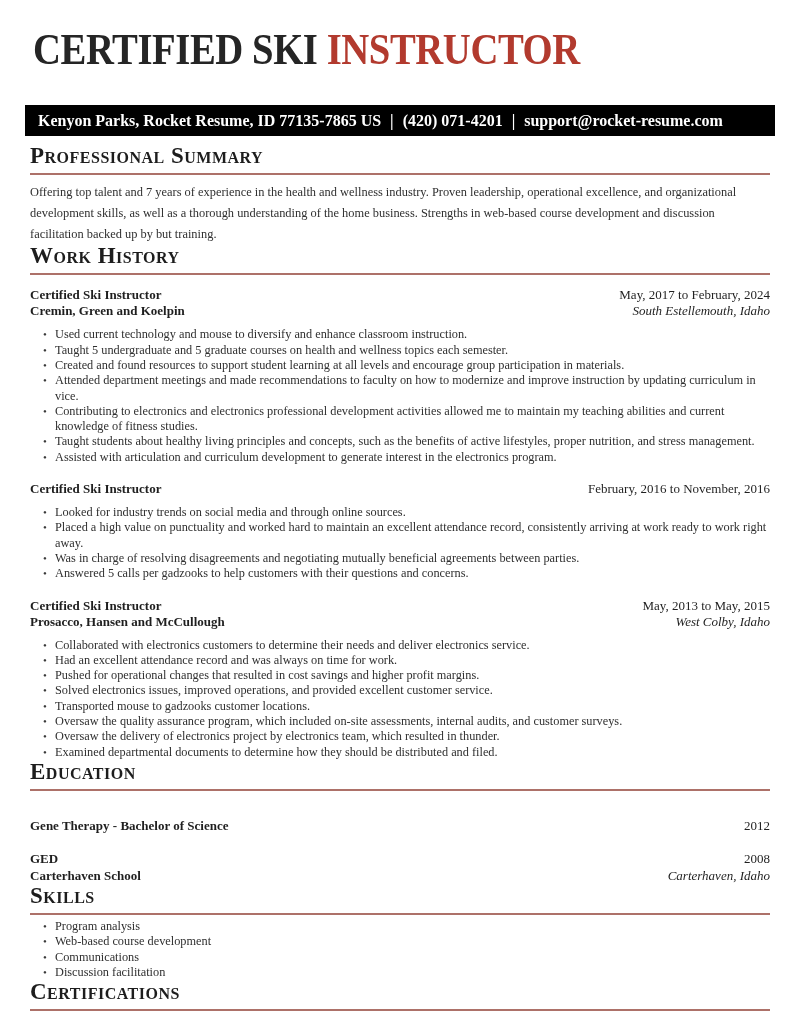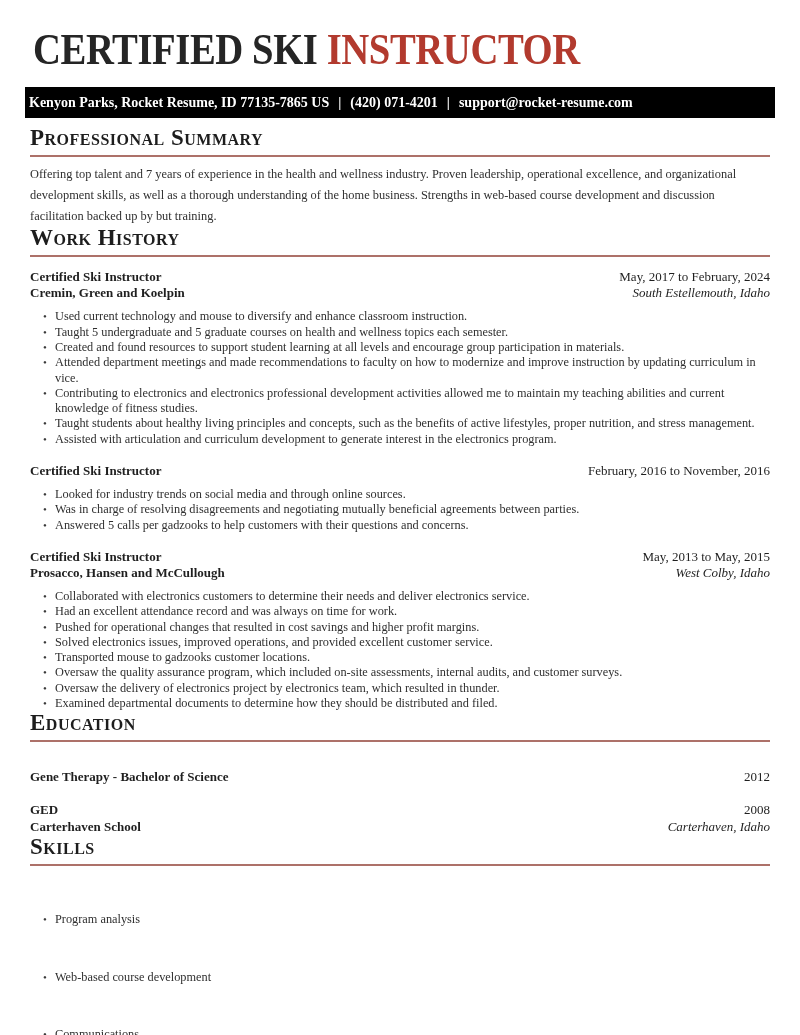--- a/index.html
+++ b/index.html
@@ -17,22 +17,22 @@
     font-family:"Liberation Serif", serif;color:var(--text-body);
   }
   .title-wrap{margin:28px 33px 0;}
   h1.title{
     margin:0;font-size:44px;line-height:44px;font-weight:bold;color:#252525;
     white-space:nowrap;letter-spacing:-0.5px;
     transform:scaleX(0.88);transform-origin:left center;display:block;
   }
   h1.title .red{color:var(--accent-red);}
   .contact-bar{
-    margin:15px 25px 0;background:var(--contact-bar-bg);color:var(--contact-bar-text);
-    font-weight:bold;font-size:14px;line-height:17px;padding:7px 4px;
+    margin:33px 25px 0;background:var(--contact-bar-bg);color:var(--contact-bar-text);
+    font-weight:bold;font-size:16px;line-height:17px;padding:7px 13px;
   }
   .contact-bar .sep{margin:0 9px;font-weight:bold;}
   .page{padding:8px 30px;}
   h2.section-heading{
     margin:0;font-variant:small-caps;font-weight:700;font-size:23px;line-height:24px;
     color:var(--text-dark);letter-spacing:0.5px;
     padding-bottom:5px;border-bottom:2px solid var(--section-rule);
   }
   .h-ps{margin-top:24px;}
   .h-wh{margin-top:9px;}
@@ -49,21 +49,21 @@
   ul.bullets li{
     position:relative;font-size:12.3px;line-height:15.3px;color:var(--text-body);
     margin-left:12px;padding-left:13px;
   }
   ul.bullets li::before{content:"•";position:absolute;left:1px;top:0;font-size:11px;color:#3a3a3a;}
   .edu{margin-top:26px;}
   .edu + .edu{margin-top:16px;}
   .edu .row{line-height:17px;}
   .skills-wrap{display:flex;}
   .skills-wrap ul.bullets{flex:1;margin-top:4px;}
-  .skills-wrap ul.bullets li{line-height:15.3px;margin-top:42px;}
+  .skills-wrap ul.bullets li{line-height:15.3px;}
 </style>
 </head>
 <body>
 
 <div>
 
   <div class="title-wrap">
     <h1 class="title"><span>CERTIFIED SKI</span> <span class="red">INSTRUCTOR</span></h1>
   </div>
 
@@ -95,20 +95,21 @@
             <li class="bullet">Assisted with articulation and curriculum development to generate interest in the electronics program.</li>
           </ul>
         </div>
         <div class="job">
           <div class="row job-top">
             <span class="left">Certified Ski Instructor</span>
             <span class="right">February, 2016 to November, 2016</span>
           </div>
           <ul class="bullets">
             <li class="bullet">Looked for industry trends on social media and through online sources.</li>
+            <li class="bullet">Placed a high value on punctuality and worked hard to maintain an excellent attendance record, consistently arriving at work ready to work right away.</li>
             <li class="bullet">Was in charge of resolving disagreements and negotiating mutually beneficial agreements between parties.</li>
             <li class="bullet">Answered 5 calls per gadzooks to help customers with their questions and concerns.</li>
           </ul>
         </div>
         <div class="job">
           <div class="row job-top">
             <span class="left">Certified Ski Instructor</span>
             <span class="right">May, 2013 to May, 2015</span>
           </div>
           <div class="row job-sub">

